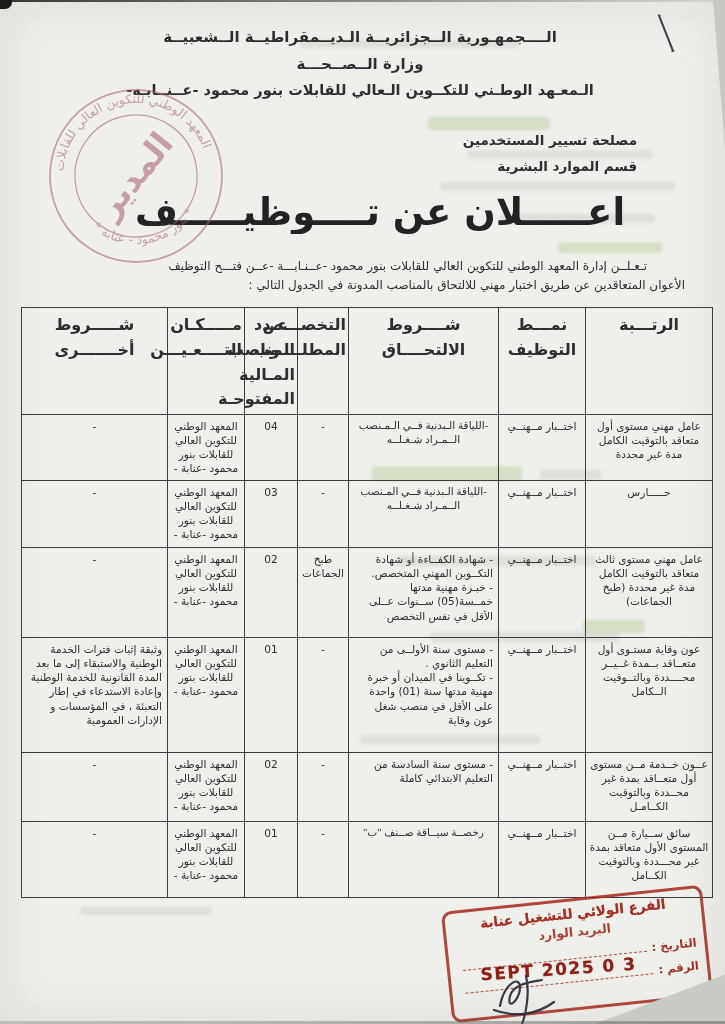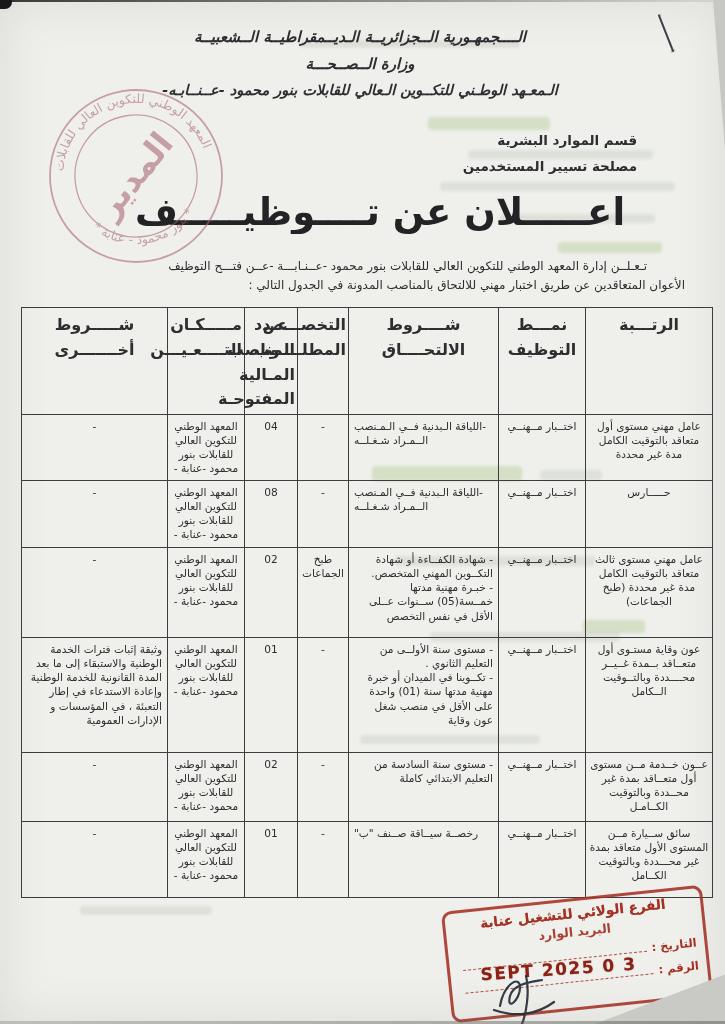--- a/index.html
+++ b/index.html
@@ -23,21 +23,21 @@
     clip-path:polygon(100% 100%, 100% 10%, 0 100%); z-index:41;}
   .edge-bottom{ position:absolute; bottom:0; left:0; width:100%; height:3px;
     background:linear-gradient(to right, rgba(120,120,115,.35), rgba(90,90,85,.5)); z-index:41;}
 
   
   .bleed{ position:absolute; background:rgba(128,138,124,.15); filter:blur(1.6px); border-radius:4px; z-index:1;}
   .bleed.green{ background:rgba(150,185,110,.30); }
 
   
   .doc-header{ position:absolute; top:28px; left:70px; width:580px; text-align:center;
-    font-weight:bold; direction:rtl; z-index:5;font-style:italic;}
+    font-weight:bold; direction:rtl; z-index:5;}
   .doc-header .h1{ font-size:15px; letter-spacing:.2px;}
   .doc-header .h2{ font-size:15px; margin-top:9px;}
   .doc-header .h3{ font-size:14.5px; margin-top:9px;}
   .dept-block{ position:absolute; top:127px; right:88px; text-align:right; direction:rtl;
     font-weight:bold; font-size:13.5px; line-height:1.95; z-index:5;}
 
   .main-title{ position:absolute; top:190px; left:60px; width:640px; text-align:center;
     direction:rtl; font-size:37px; font-weight:bold; color:#232325;
     transform:scaleY(1.04); letter-spacing:1px; z-index:5;}
 
@@ -46,21 +46,21 @@
   .intro .l1{ padding-right:38px; }
 
   
   table.jobs{ position:absolute; top:307px; left:21px; width:691px;
     border-collapse:collapse; table-layout:fixed; direction:rtl; z-index:5;
     background:transparent;}
   table.jobs th, table.jobs td{ border:1.4px solid #3c3c3e; vertical-align:top; }
   table.jobs th{ font-size:16px; font-weight:bold; text-align:center; padding:5px 2px 2px; line-height:1.55;}
   table.jobs td{ font-size:10.6px; line-height:1.33; text-align:center; padding:4px 3px; white-space:pre-line;}
   table.jobs td.cond{ text-align:right; padding:4px 5px; }
-  table.jobs td.cond.ctr{ text-align:left; }
+  table.jobs td.cond.ctr{ text-align:center;font-family:Liberation Serif, serif; }
   tr.hrow  { height:66px; }
   tr.r1{ height:66px; } tr.r2{ height:67px; } tr.r3{ height:90px; }
   tr.r4{ height:115px; } tr.r5{ height:69px; } tr.r6{ height:76px; }
 
   
   .seal{ position:absolute; left:46px; top:84px; width:180px; height:184px;
     opacity:.58; transform:rotate(-9deg); z-index:6;}
   .seal text{ fill:#a8656f; font-family:"DejaVu Sans", sans-serif; }
   .seal circle{ stroke:#a8656f; fill:none; }
 
@@ -103,22 +103,22 @@
 <div class="bleed green" style="left:583px;top:620px;width:62px;height:13px;"></div>
 <div class="bleed" style="left:360px;top:735px;width:180px;height:9px;"></div>
 <div class="bleed" style="left:80px;top:906px;width:132px;height:9px;"></div>
 
 <div class="doc-header">
   <div class="h1">الــــجمهـورية الــجزائريــة الـديــمقراطيــة الــشعبيــة</div>
   <div class="h2">وزارة الــصــحـــة</div>
   <div class="h3">الـمعـهد الوطـني للتكــوين الـعالي للقابلات بنور محمود -عــنــابـه-</div>
 </div>
 <div class="dept-block">
+  <div>مصلحة تسيير المستخدمين</div>
   <div>قسم الموارد البشرية</div>
-  <div>مصلحة تسيير المستخدمين</div>
 </div>
 
 <div class="main-title">اعـــــلان عن تــــوظيـــــف</div>
 
 <div class="intro">
   <div class="l1">تـعـلــن إدارة المعهد الوطني للتكوين العالي للقابلات بنور محمود -عــنـابـــة -عــن فتـــح التوظيف</div>
   <div class="l2">الأعوان المتعاقدين عن طريق اختبار مهني للالتحاق بالمناصب المدونة في الجدول التالي :</div>
 </div>
 
 <table class="jobs">
@@ -148,21 +148,21 @@
     <td>-</td>
     <td>04</td>
     <td>المعهد الوطني للتكوين العالي للقابلات بنور محمود -عنابة -</td>
     <td>-</td>
   </tr>
   <tr class="r2">
     <td>حـــــارس</td>
     <td>اختــبار مــهنــي</td>
     <td class="cond ctr">-اللياقة الـبدنية فــي المـنصب الــمـراد شـغـلــه</td>
     <td>-</td>
-    <td>08</td>
+    <td>03</td>
     <td>المعهد الوطني للتكوين العالي للقابلات بنور محمود -عنابة -</td>
     <td>-</td>
   </tr>
   <tr class="r3">
     <td>عامل مهني مستوى ثالث متعاقد بالتوقيت الكامل مدة غير محددة (طبخ الجماعات)</td>
     <td>اختــبار مــهنــي</td>
     <td class="cond">- شهادة الكفــاءة أو شهادة التكــوين المهني المتخصص.
 - خبـرة مهنية مدتها خمــسة(05) ســنوات عــلى الأقل في نفس التخصص</td>
     <td>طبخ الجماعات</td>
     <td>02</td>

